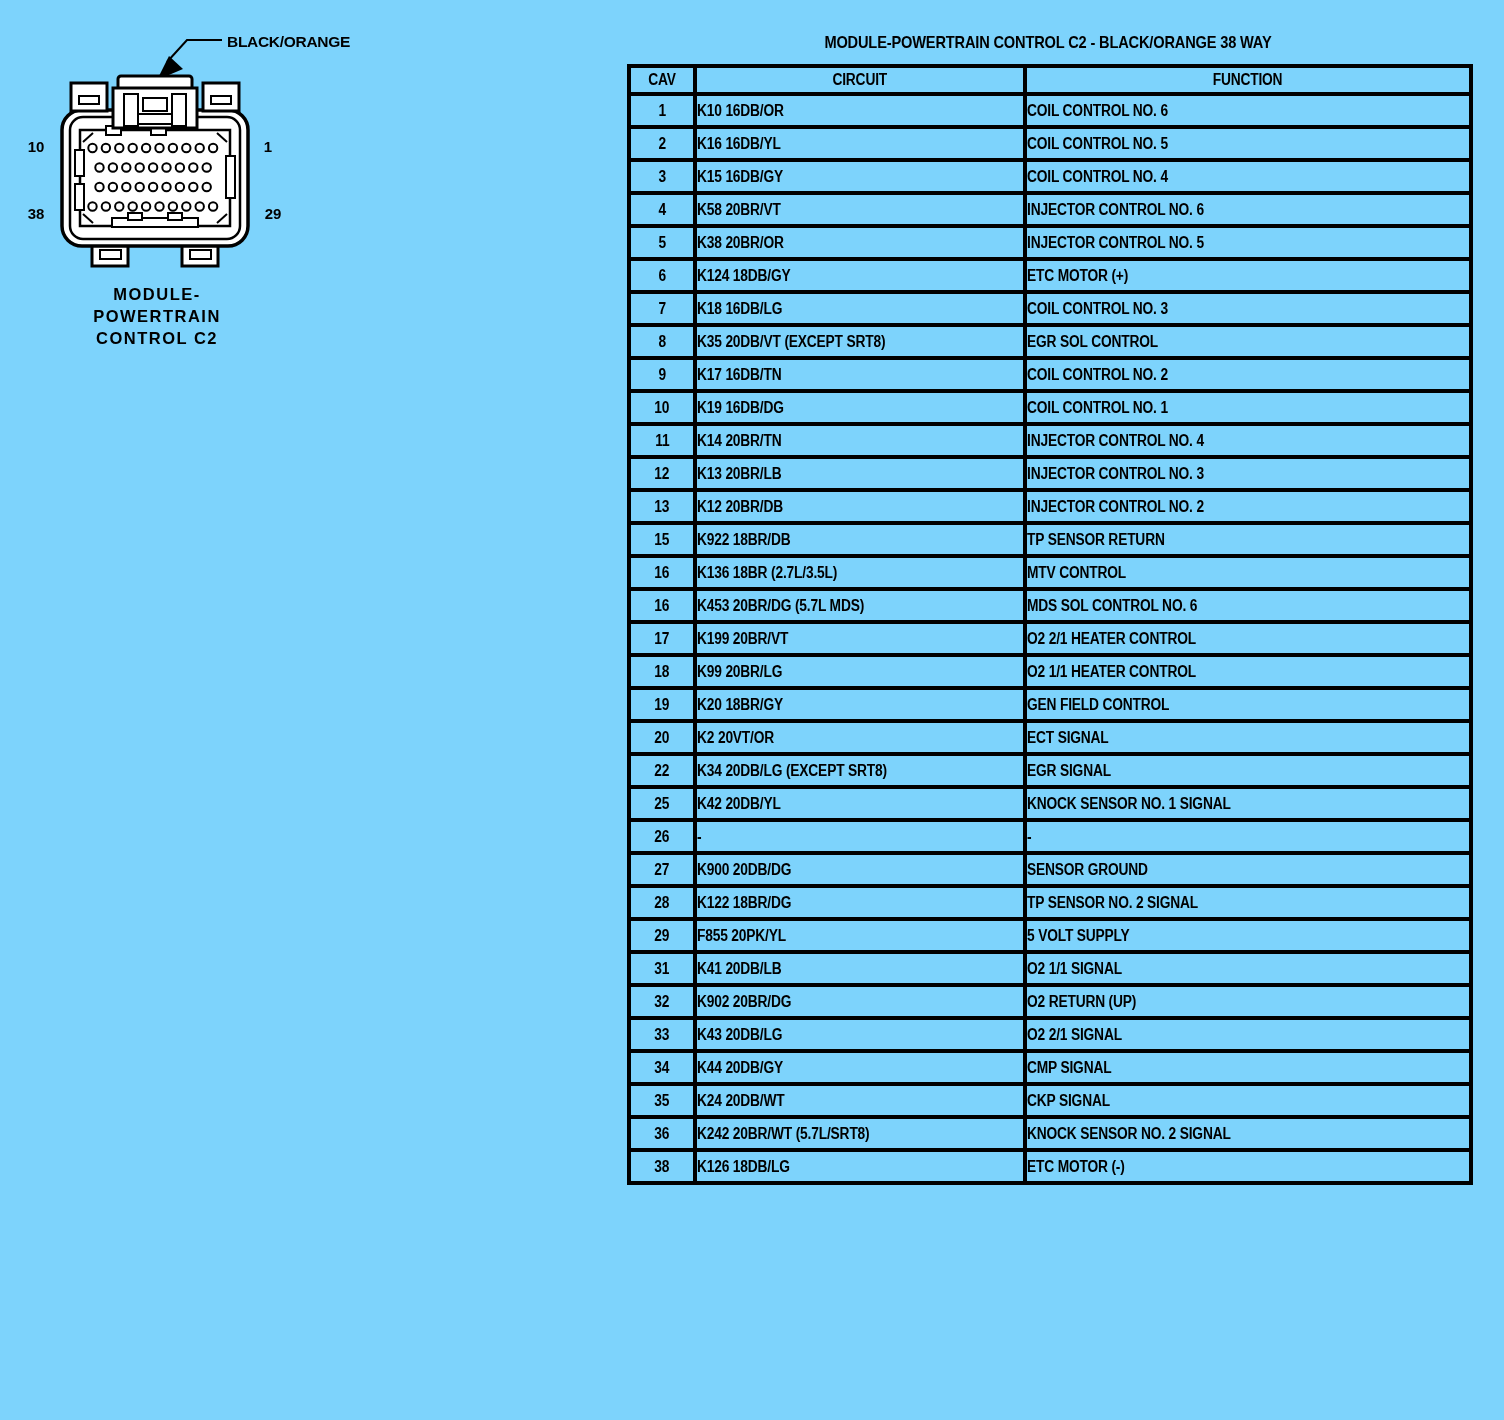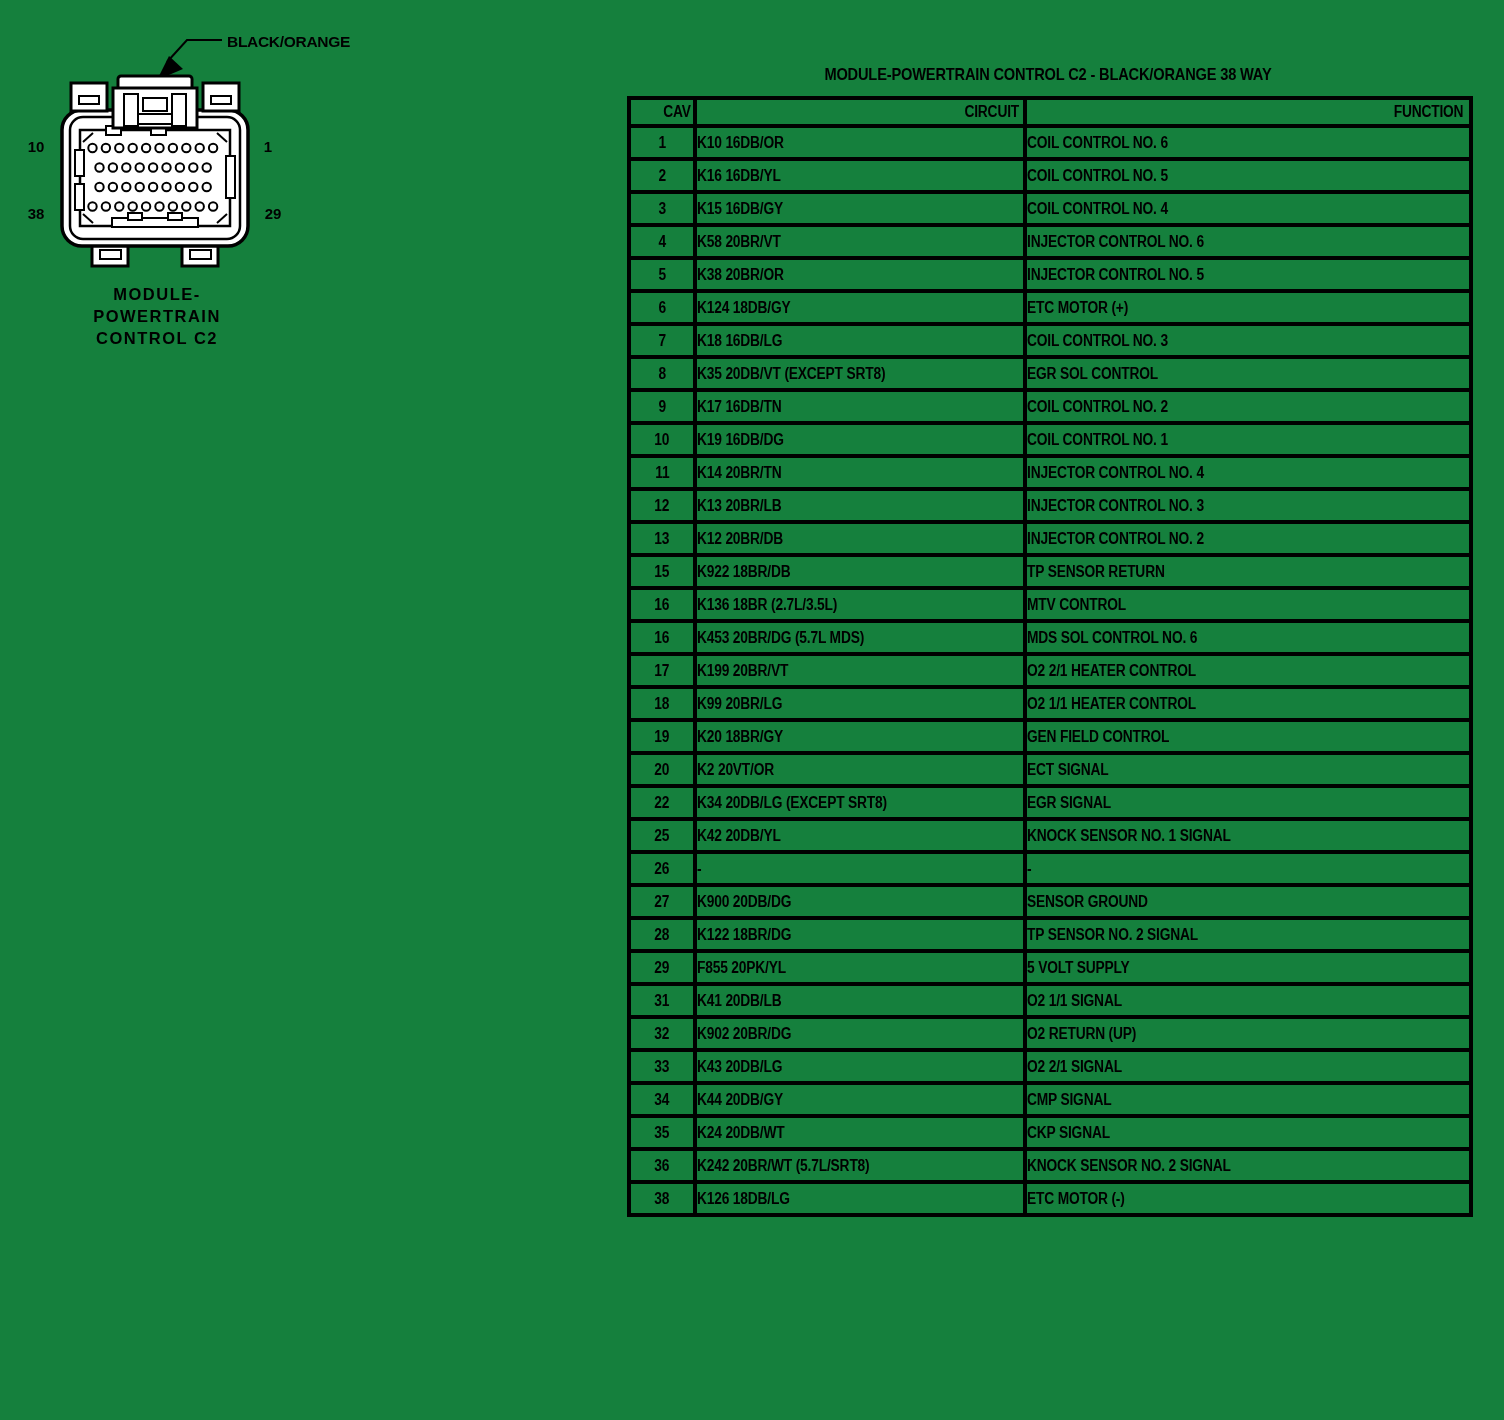--- a/index.html
+++ b/index.html
@@ -2,50 +2,50 @@
 <html><head>
 <meta charset="utf-8">
 <style>
   html, body { margin: 0; padding: 0; background: #ffffff; }
   body {
     width: 1504px; height: 1420px; position: relative; overflow: hidden;
     font-family: "Liberation Sans", "DejaVu Sans", sans-serif;
     color: #000;
     -webkit-font-smoothing: antialiased;
   }
-  .page { position: absolute; inset: 0; background: #15803d; }
+  .page { position: absolute; inset: 0; background: #7dd3fc; }
 
   
   .connector-figure { position: absolute; left: 0; top: 0; width: 360px; height: 370px; }
   .connector-figure svg { display: block; }
   .ln   { fill: none; stroke: #000; }
   .bx   { fill: #fff; stroke: #000; }
   .pin  { fill: #fff; stroke: #000; stroke-width: 2; }
   .svgtxt  { font-family: "Liberation Sans", "DejaVu Sans", sans-serif; font-weight: bold; fill: #000; }
   .lbl     { font-size: 15.5px; letter-spacing: -0.3px; }
   .pinlbl  { font-size: 15px; }
   .cap     { font-size: 16.5px; letter-spacing: 1.5px; }
 
   
   .table-wrap  { position: absolute; left: 627px; top: 33px; width: 842px; }
   .table-title {
     text-align: center; font-size: 17px; font-weight: bold;
-    letter-spacing: -0.2px; line-height: 20px; white-space: nowrap; margin-top: 32px;
+    letter-spacing: -0.2px; line-height: 20px; white-space: nowrap;
   }
   table.pinout {
     border-collapse: collapse; table-layout: fixed;
     width: 842px; margin-top: 11px;
   }
   table.pinout th, table.pinout td {
     border: 4px solid #000;
     height: 29px; padding: 0;
     font-size: 16px; font-weight: bold;
     white-space: nowrap; overflow: hidden; vertical-align: middle;
   }
-  table.pinout th { height: 24px; text-align: right; }
+  table.pinout th { height: 24px; text-align: center; }
   td.col-cav { text-align: center; }
   td.col-circuit, td.col-function { text-align: left; padding-left: 11px; }
   col.c-cav { width: 66px; } col.c-circuit { width: 330px; } col.c-function { width: 446px; }
 
   
   .cx  { display: inline-block; transform: scaleX(0.86); transform-origin: 0 50%; letter-spacing: -0.2px; }
   .cxc { display: inline-block; transform: scaleX(0.86); transform-origin: 50% 50%; letter-spacing: -0.2px; }
 </style>
 </head>
 <body>

